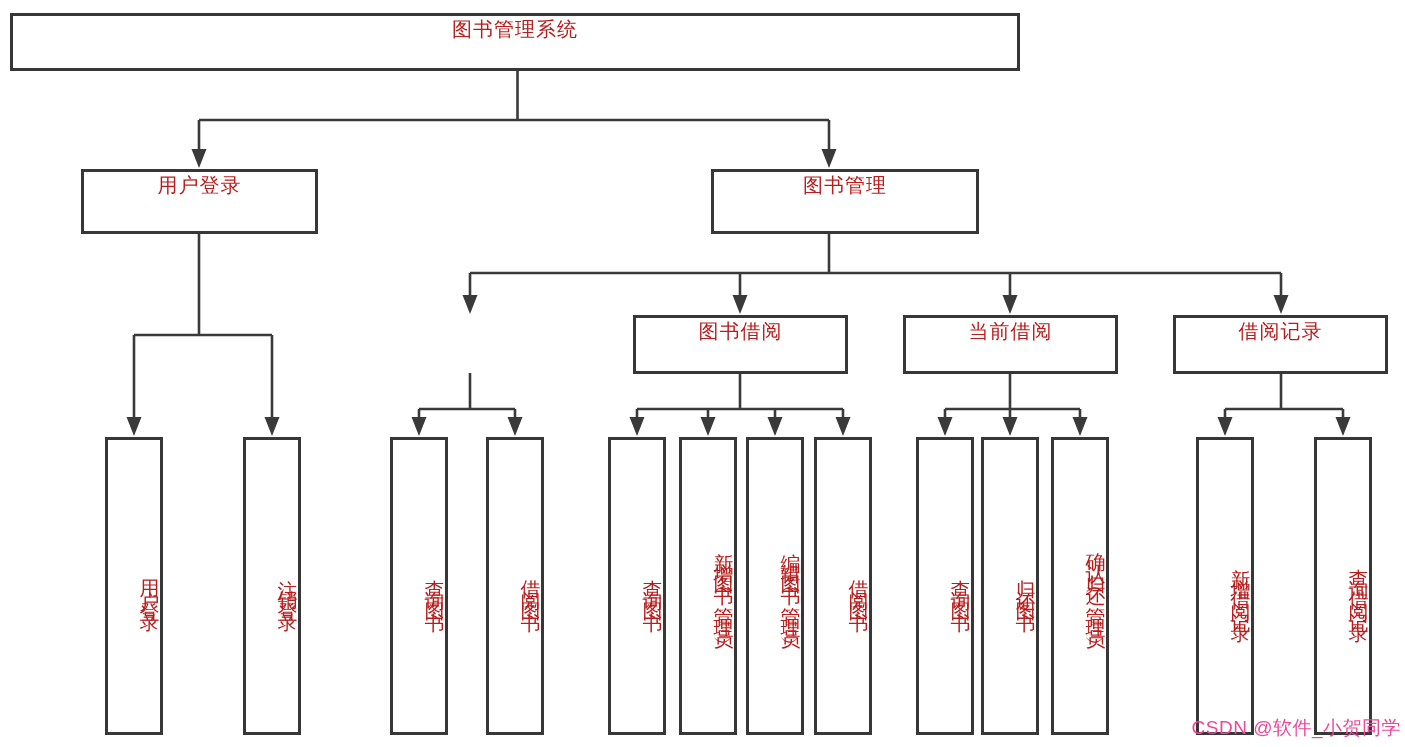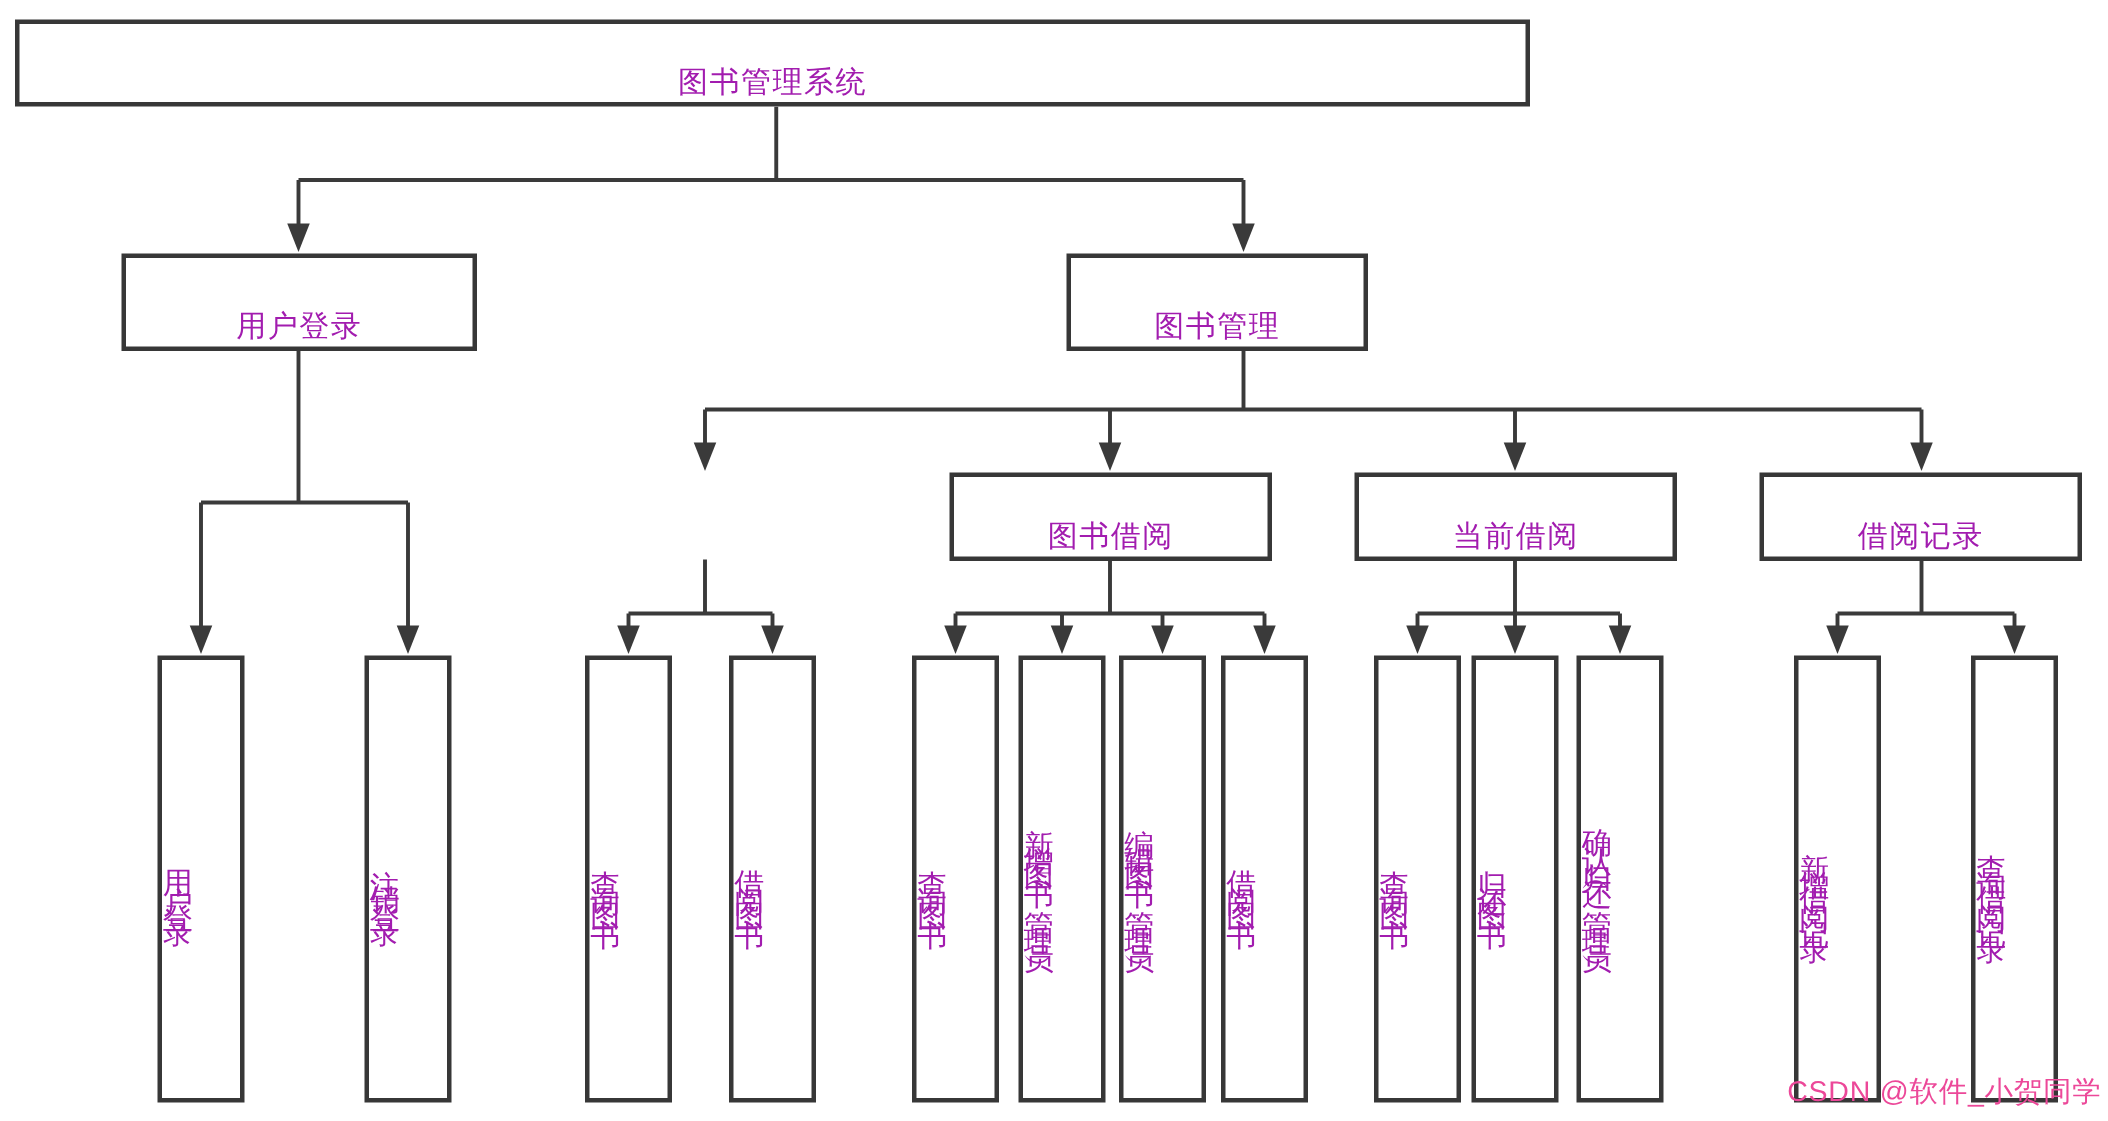--- a/index.html
+++ b/index.html
@@ -9,37 +9,37 @@
     background:#ffffff;
     font-family:"Liberation Sans","DejaVu Sans",sans-serif;
     overflow:hidden;
   }
   #connectors{position:absolute;left:0;top:0;z-index:1;}
   .node{
     position:absolute;
     box-sizing:border-box;
     border:3px solid #373737;
     background:#ffffff;
-    display:flex;align-items:flex-end;justify-content:center;
-    color:#a21caf;
+    display:flex;align-items:flex-start;justify-content:center;
+    color:#b91c1c;
     z-index:2;
   }
   .h-node{font-size:20px;letter-spacing:1px;}
   .v-node{
     writing-mode:vertical-rl;
     text-orientation:mixed;
     font-size:20px;
     letter-spacing:11px;
     line-height:1;
   }
   
   #n-root{left:10px;top:13px;width:1010px;height:58px;}
   
   #n-user-login{left:81px;top:169px;width:237px;height:65px;}
-  #n-book-mgmt{left:711px;top:169px;width:201px;height:65px;}
+  #n-book-mgmt{left:711px;top:169px;width:268px;height:65px;}
   
   #n-new-rec{left:363px;top:315px;width:215px;height:59px;}
   #n-book-borrow{left:633px;top:315px;width:215px;height:59px;}
   #n-cur-borrow{left:903px;top:315px;width:215px;height:59px;}
   #n-rec{left:1173px;top:315px;width:215px;height:59px;}
   
   .leaf{top:437px;width:58px;height:298px;}
   #l-login{left:105px;}
   #l-logout{left:243px;}
   #l-nr-query{left:390px;}

